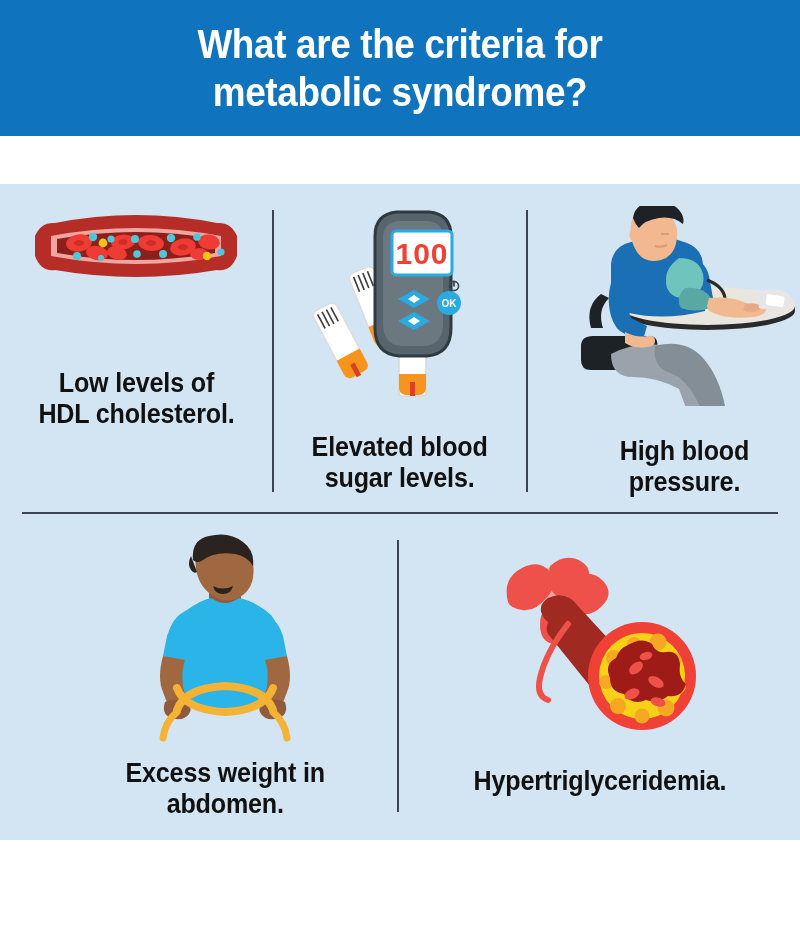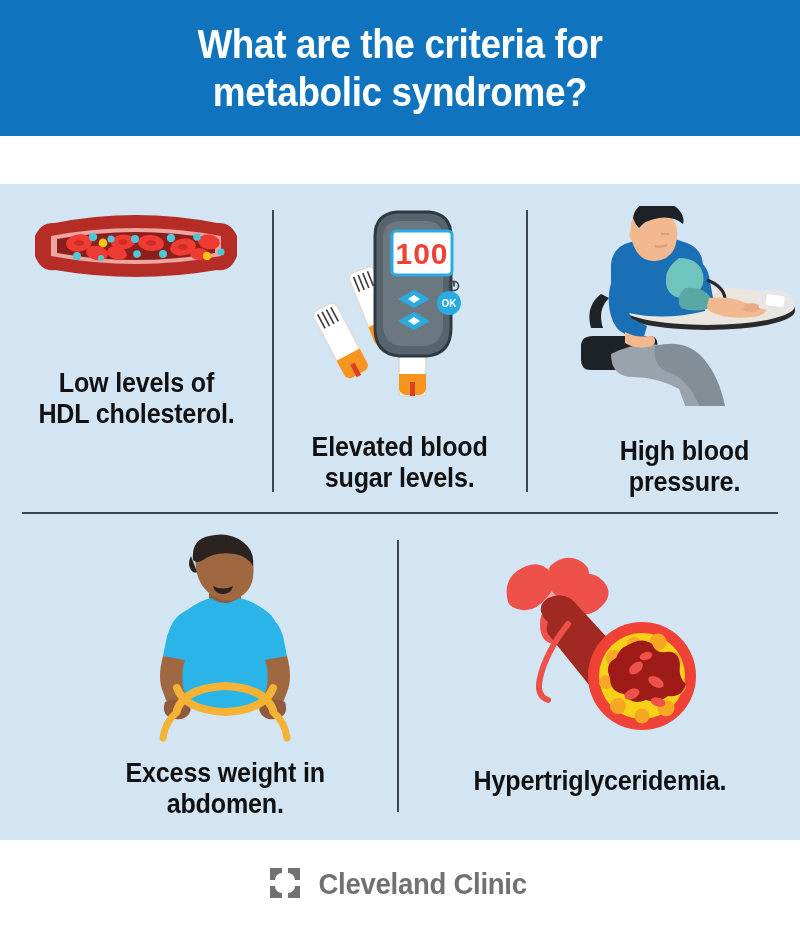--- a/index.html
+++ b/index.html
@@ -336,27 +336,14 @@
           <path d="M52 178 q-12 10 -14 26" fill="none" stroke="#f5b335" stroke-width="7" stroke-linecap="round"></path>
           <path d="M148 178 q12 10 14 26" fill="none" stroke="#f5b335" stroke-width="7" stroke-linecap="round"></path>
         </svg>
       </div>
       <div class="caption cap-waist">Excess weight in
 abdomen.</div>
     </div>
 
   </div>
 
-  <div class="footer">
-    <div class="logo-wrap">
-      <span>
-        <svg width="34" height="34" viewBox="0 0 34 34">
-          <path d="M2 2 h12 v5 a7 7 0 0 0 -7 7 h-5 z" fill="#717171"></path>
-          <path d="M20 2 h12 v12 h-5 a7 7 0 0 0 -7 -7 z" fill="#717171"></path>
-          <path d="M32 20 v12 h-12 v-5 a7 7 0 0 0 7 -7 z" fill="#717171"></path>
-          <path d="M14 32 h-12 v-12 h5 a7 7 0 0 0 7 7 z" fill="#717171"></path>
-        </svg>
-      </span>
-      <span class="logo-word">Cleveland Clinic</span>
-    </div>
-  </div>
 
 </div>
 
 </body></html>

